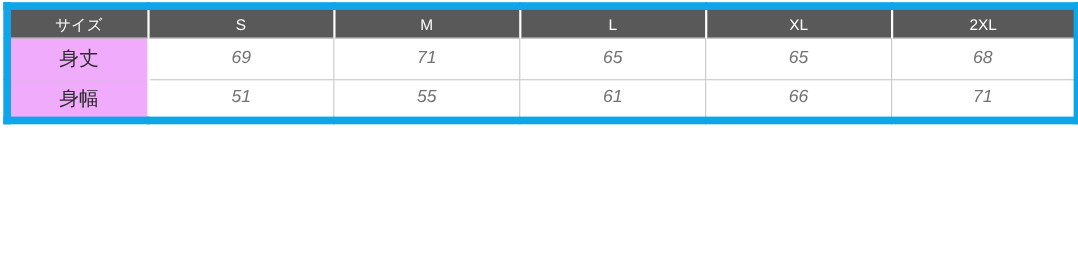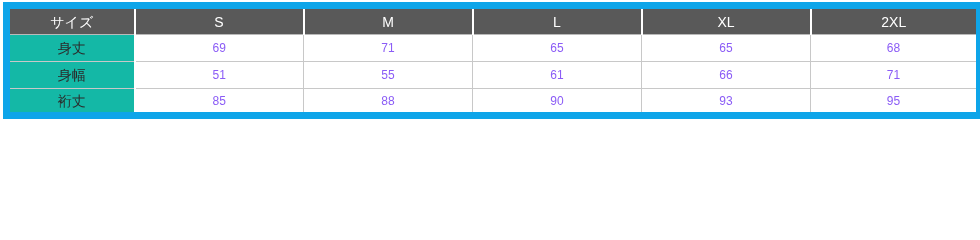--- a/index.html
+++ b/index.html
@@ -59,33 +59,34 @@
   th.header-cell.corner-cell {
     background: #595959;
     color: #ffffff;
     font-size: 14px;
   }
 
   
   tr.data-row { height: 27px; }
 
   td.row-label {
-    background: #14b8a6;
+    background: #f0abfc;
     color: #2b2b2b;
-    font-size: 14px;
+    font-size: 18px;
     border-right: 2px solid #ffffff;
     border-bottom: 1px solid #c8c8c8;
   }
 
   td.value-cell {
     background: #ffffff;
-    color: #8b5cf6;
-    font-size: 12px;
+    color: #737373;
+    font-size: 16px;
     border-right: 1px solid #c8c8c8;
     border-bottom: 1px solid #c8c8c8;
+    font-style: italic;
   }
   td.value-cell:last-child { border-right: none; }
 
   tr.data-row:last-child td.row-label,
   tr.data-row:last-child td.value-cell {
     border-bottom: none;
   }
 </style>
 </head>
 <body>
@@ -120,23 +121,15 @@
         <td class="value-cell">68</td>
       </tr>
       <tr class="data-row">
         <td class="row-label">身幅</td>
         <td class="value-cell">51</td>
         <td class="value-cell">55</td>
         <td class="value-cell">61</td>
         <td class="value-cell">66</td>
         <td class="value-cell">71</td>
       </tr>
-      <tr class="data-row">
-        <td class="row-label">裄丈</td>
-        <td class="value-cell">85</td>
-        <td class="value-cell">88</td>
-        <td class="value-cell">90</td>
-        <td class="value-cell">93</td>
-        <td class="value-cell">95</td>
-      </tr>
     </tbody>
   </table>
 </div>
 
 </body></html>

